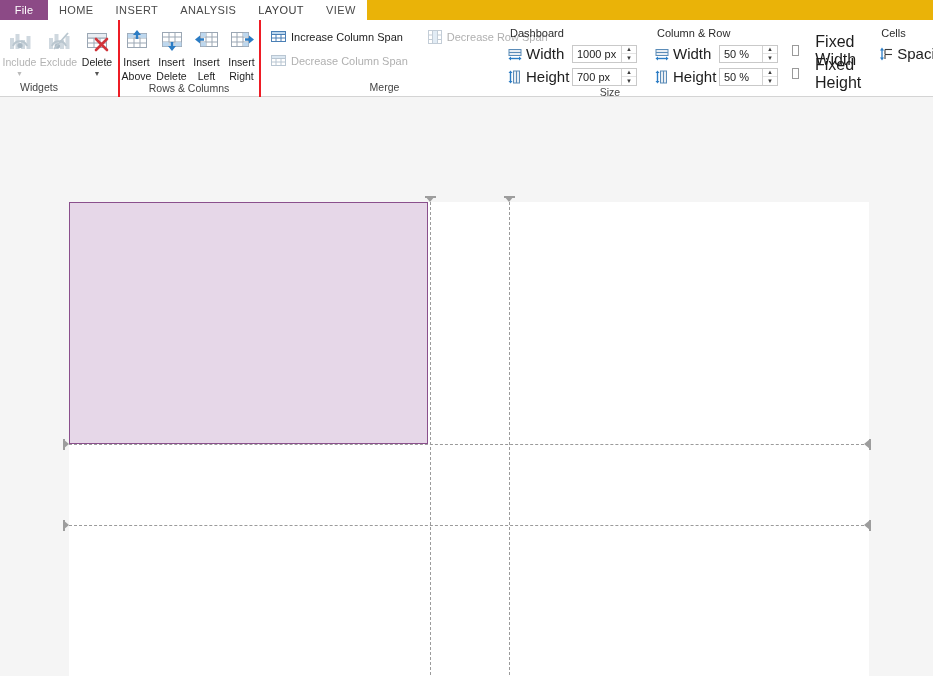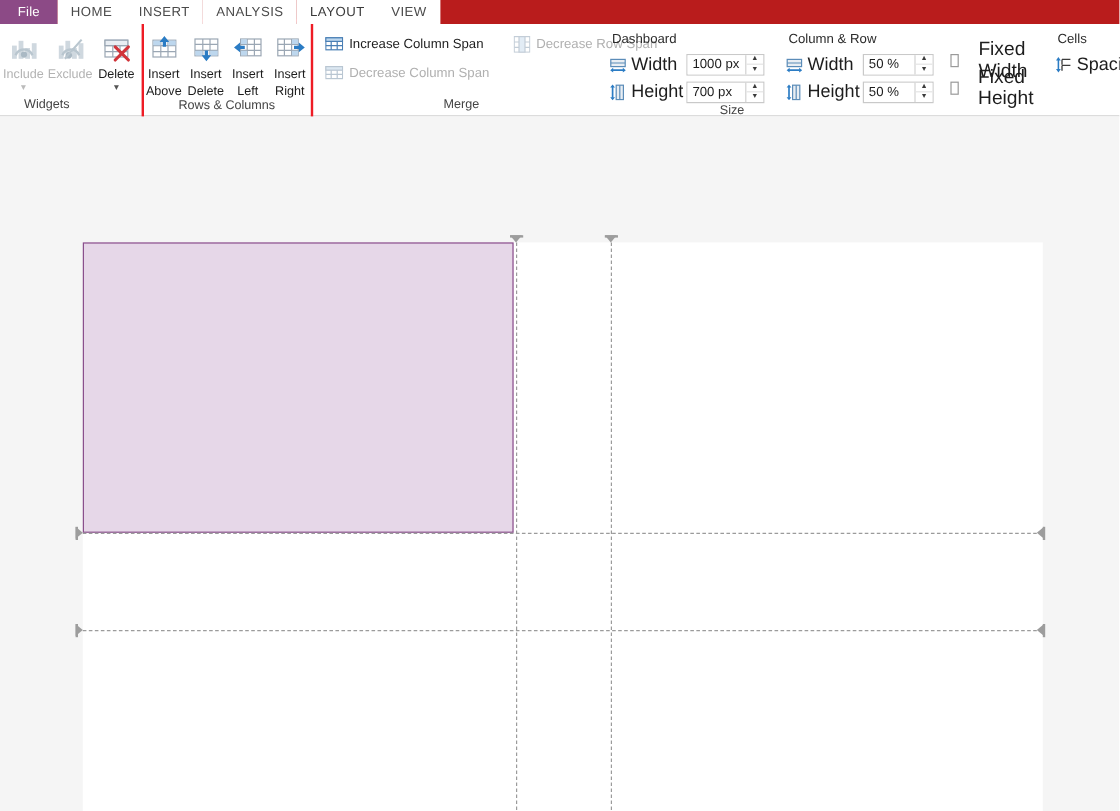--- a/index.html
+++ b/index.html
@@ -13,21 +13,21 @@
     font-family: "Liberation Sans", sans-serif;
     font-size: 11px;
     color: #1d1d1d;
     background: #ffffff;
     -webkit-font-smoothing: antialiased;
   }
 
   
   .tabbar {
     height: 20px;
-    background: #b91c1c;
+    background: #eab308;
     display: flex;
     align-items: stretch;
     position: relative;
   }
   .tab-file {
     width: 48px;
     background: #8c4a86;
     color: #ffffff;
     font-size: 11px;
     display: flex;

